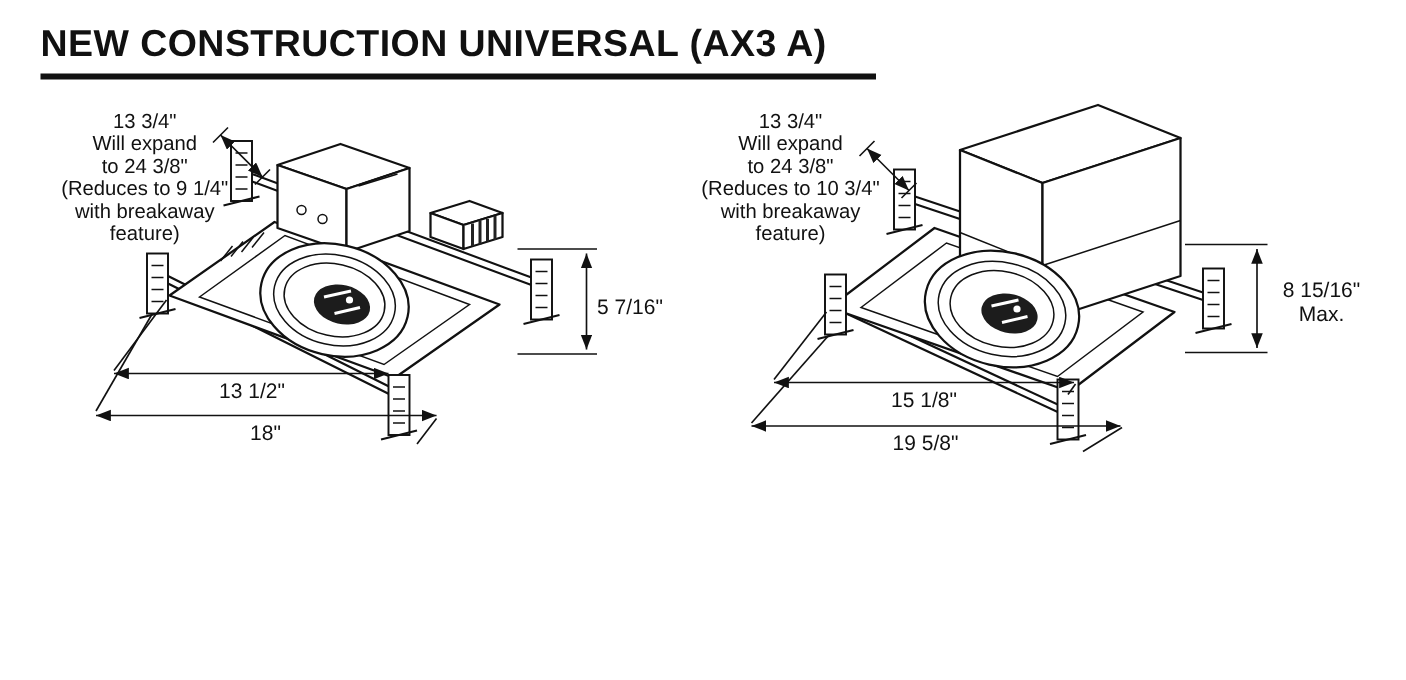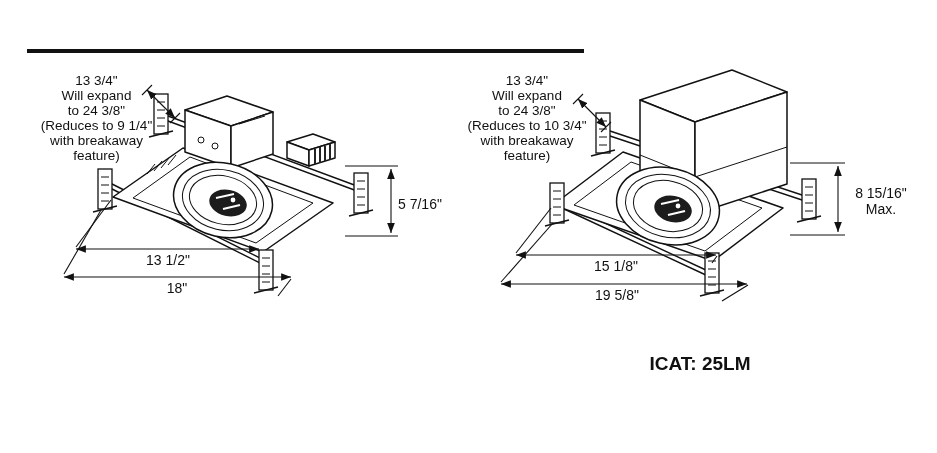--- a/index.html
+++ b/index.html
@@ -36,20 +36,21 @@
   .s { stroke:#111; stroke-width:1.4; fill:none; stroke-linecap:round; }
   .t { stroke:#111; stroke-width:1; fill:none; }
   .f { fill:#fff; stroke:#111; stroke-width:1.5; stroke-linejoin:round; }
   .d { stroke:#111; stroke-width:1.1; fill:none; }
 </style>
 </head>
 <body>
 
 <div class="page">
 
+  <div class="page-title">NEW CONSTRUCTION UNIVERSAL (AX3 A)</div>
   <div class="title-rule"></div>
 
   <svg class="fig-svg" style="left:35px; top:58px;" width="410" height="255" viewBox="0 0 410 255">
     <defs>
       <marker id="arwL" markerWidth="10" markerHeight="8" refX="9" refY="3.5" orient="auto-start-reverse">
         <path d="M0,0 L9,3.5 L0,7 Z" fill="#111"></path>
       </marker>
       <g id="brkL">
         <rect x="0" y="0" width="14" height="40" fill="#fff" stroke="#111" stroke-width="1.3"></rect>
         <line x1="3" y1="8" x2="11" y2="8" stroke="#111" stroke-width="1"></line>
@@ -221,15 +222,14 @@
   <div class="dimtext dim-h-left">5 7/16"</div>
   <div class="dimtext dim-h-right">8 15/16"
 Max.</div>
 
   <div class="dimtext dim-w1-left">13 1/2"</div>
   <div class="dimtext dim-w2-left">18"</div>
 
   <div class="dimtext dim-w1-right">15 1/8"</div>
   <div class="dimtext dim-w2-right">19 5/8"</div>
 
-  <div class="caption caption-right">ICAT: 25LM</div>
 
 </div>
 
 </body></html>

